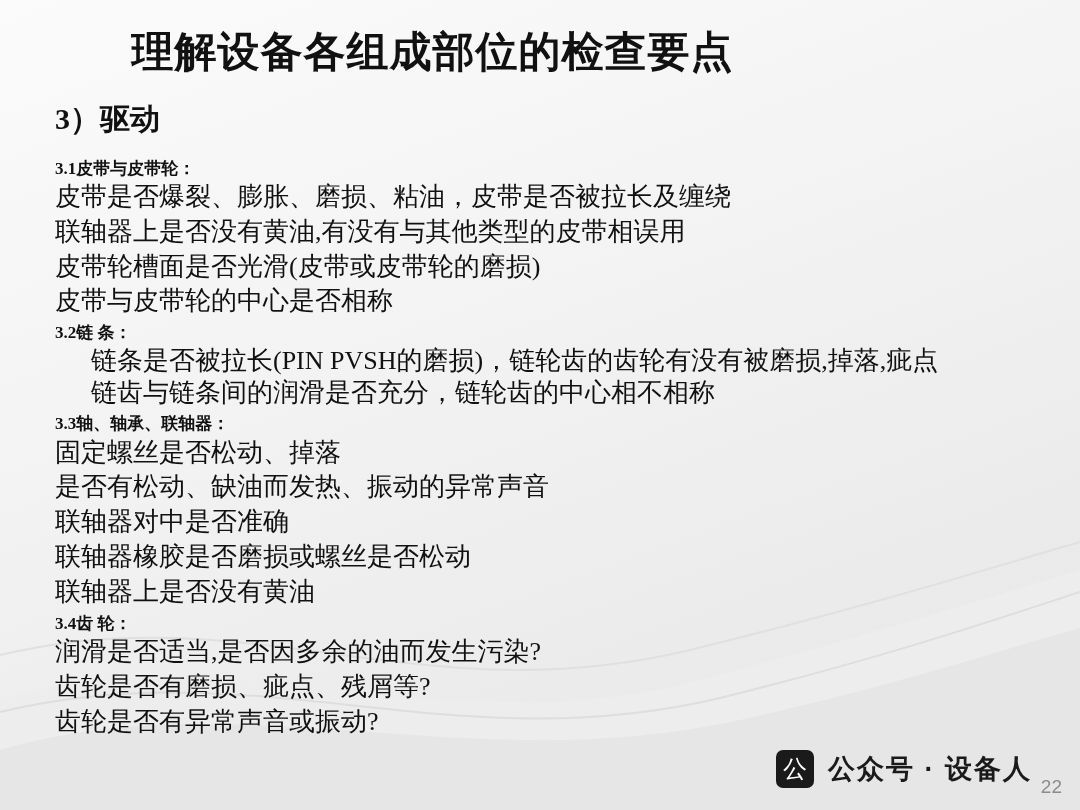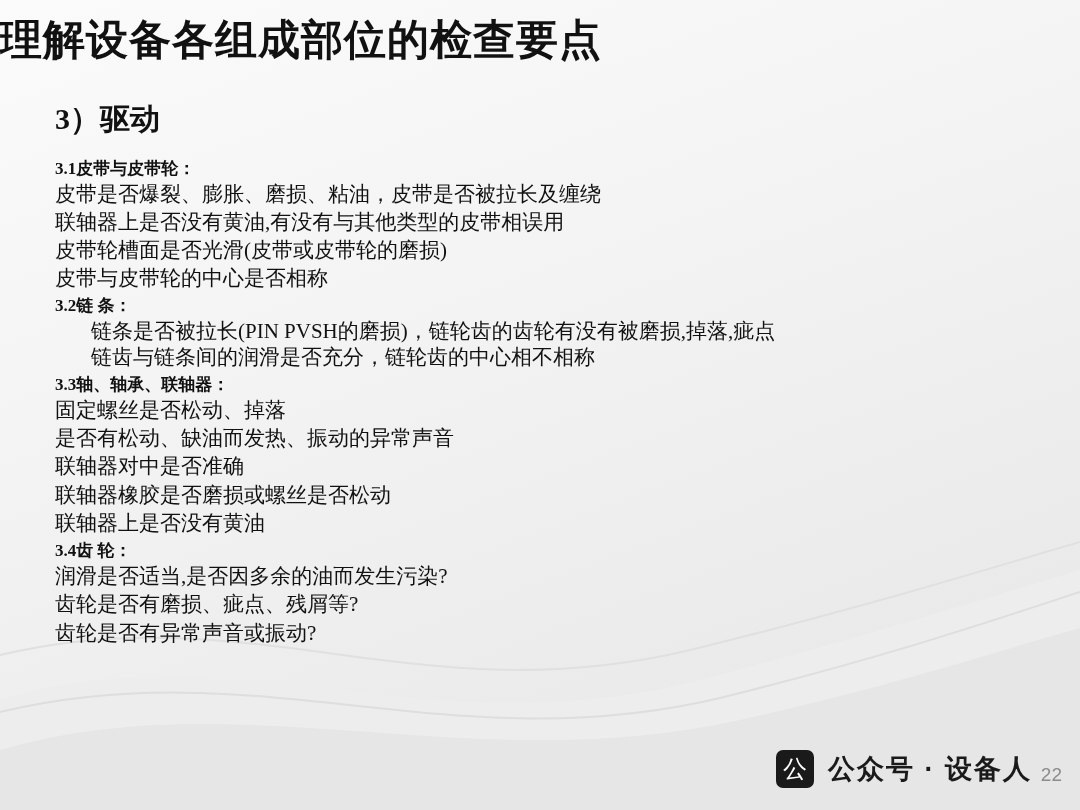--- a/index.html
+++ b/index.html
@@ -25,24 +25,24 @@
     position: absolute;
     left: 0;
     right: 0;
     bottom: 0;
     width: 1080px;
     height: 360px;
     pointer-events: none;
   }
   .title {
     position: absolute;
-    top: 12px;
+    top: 24px;
     left: 0;
     width: 865px;
-    text-align: left;
+    text-align: center;
     font-size: 42px;
     font-weight: bold;
     color: #111;
     letter-spacing: 1px;
     font-family: "Liberation Serif", "DejaVu Serif", serif;
   }
   .body-block {
     position: absolute;
     top: 100px;
     left: 55px;
@@ -56,21 +56,21 @@
     margin-bottom: 20px;
   }
   .sub-heading {
     font-size: 17px;
     font-weight: bold;
     color: #111;
     line-height: 1.32;
     margin-top: 3px;
   }
   .line {
-    font-size: 21px;
+    font-size: 26px;
     color: #111;
     line-height: 1.34;
     white-space: pre;
   }
   .line.tight {
     line-height: 1.26;
     margin-left: 36px;
   }
   .footer-brand {
     position: absolute;
@@ -95,21 +95,21 @@
   .brand-text {
     font-size: 27px;
     color: #1a1a1a;
     font-weight: bold;
     letter-spacing: 2px;
     font-family: "Liberation Sans", sans-serif;
   }
   .page-number {
     position: absolute;
     right: 18px;
-    bottom: 24px;
+    bottom: 12px;
     font-size: 19px;
     color: #8c8c8c;
     font-family: "Liberation Sans", sans-serif;
     margin-top: 16px;
   }
 </style>
 </head>
 <body>
 
 <div class="slide">

